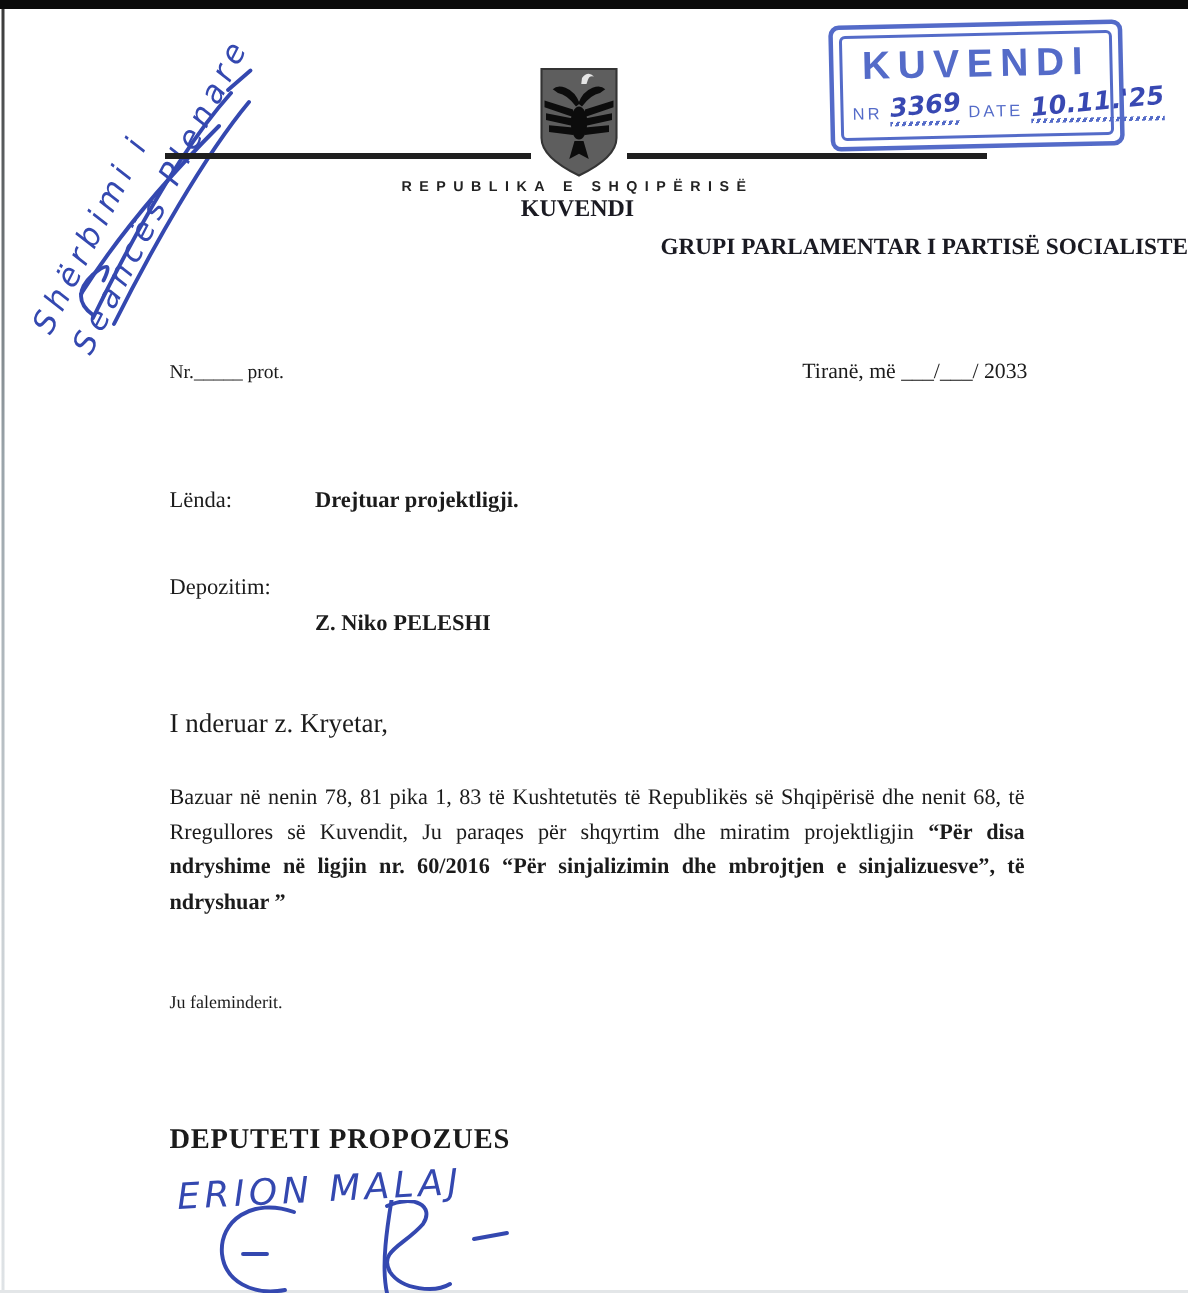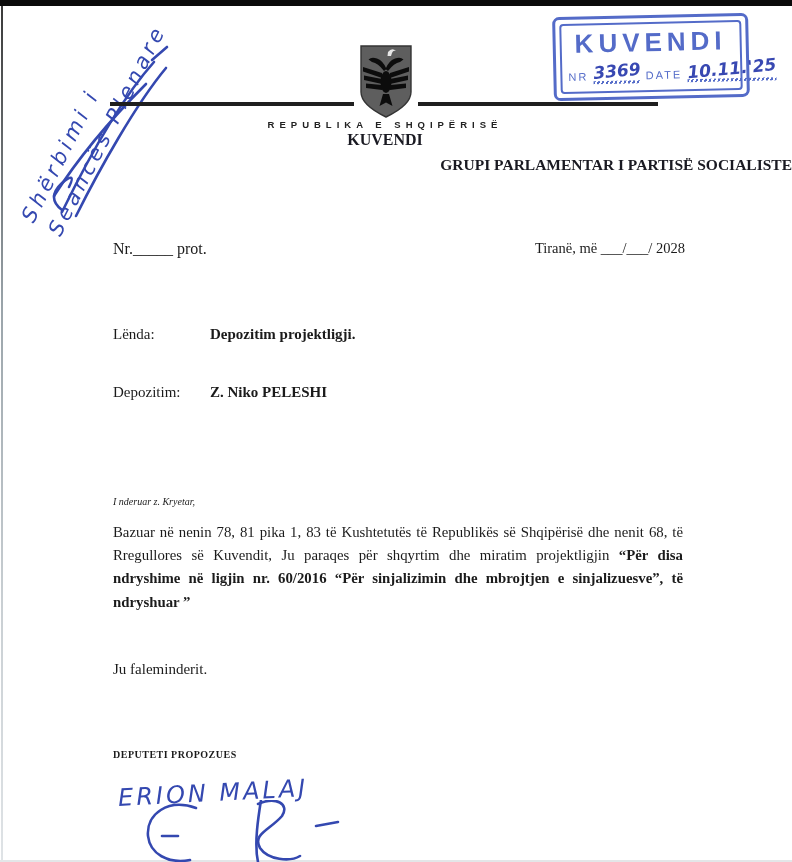--- a/index.html
+++ b/index.html
@@ -55,38 +55,38 @@
   .rule.right{left:418px; width:240px;}
   .republic{position:absolute; left:0; top:119px; width:770px; text-align:center;
     font-family:"Liberation Sans", sans-serif; font-weight:bold; font-size:9.5px;
     letter-spacing:5px; color:#222;}
   .institution{position:absolute; left:0; top:131px; width:770px; text-align:center;
     font-weight:bold; font-size:16px; color:#1a1a22;}
   .group-title{position:absolute; left:0; top:156px; width:792px; text-align:right;
     font-weight:bold; font-size:15.5px; color:#1a1a22;}
 
   
-  .meta-left{position:absolute; left:113px; top:240px; font-size:16px;}
+  .meta-left{position:absolute; left:113px; top:240px; font-size:13px;}
   .meta-right{position:absolute; right:107px; top:240px; font-size:14.5px;}
 
   
   .f-label{position:absolute; left:113px; font-weight:normal; font-size:15px;}
   .f-value{position:absolute; left:210px; font-weight:bold; font-size:15px;}
   .lenda-label{top:326px;} .lenda-value{top:326px;}
-  .drejtuar-label{top:384px;} .drejtuar-value{top:384px;text-align:right;}
+  .drejtuar-label{top:384px;} .drejtuar-value{top:408px;text-align:right;}
   .drejtuar-value2{position:absolute; left:210px; top:413px; font-weight:bold; font-size:14px;}
 
   
-  .salutation{position:absolute; left:113px; top:496px; font-style:italic; font-size:10px;}
+  .salutation{position:absolute; left:113px; top:472px; font-size:18px;}
   .para{position:absolute; left:113px; top:521px; width:570px; text-align:justify;
     font-size:14.8px; line-height:1.57;font-family:Liberation Serif, serif;}
-  .thanks{position:absolute; left:113px; top:661px; font-size:15px;}
+  .thanks{position:absolute; left:113px; top:661px; font-size:12px;}
 
   
-  .proposer{position:absolute; left:113px; top:749px; font-weight:bold; font-size:10px; letter-spacing:.5px;}
+  .proposer{position:absolute; left:113px; top:749px; font-weight:bold; font-size:19px; letter-spacing:.5px;}
   .sig-name{
     position:absolute; left:118px; top:779px; transform:rotate(-3deg);
     font-family:"DejaVu Sans", sans-serif; font-style:italic;
     font-size:24px; letter-spacing:3px; color:#3448b0; white-space:nowrap;
   }
 </style>
 </head>
 <body>
 
 <div class="page">
@@ -145,24 +145,24 @@
   </svg>
 
   <div class="rule left"></div>
   <div class="rule right"></div>
 
   <div class="republic">REPUBLIKA E SHQIPËRISË</div>
   <div class="institution">KUVENDI</div>
   <div class="group-title">GRUPI PARLAMENTAR I PARTISË SOCIALISTE</div>
 
   <div class="meta-left">Nr._____ prot.</div>
-  <div class="meta-right">Tiranë, më ___/___/ 2028</div>
+  <div class="meta-right">Tiranë, më ___/___/ 2033</div>
 
   <div class="f-label lenda-label">Lënda:</div>
-  <div class="f-value lenda-value">Depozitim projektligji.</div>
+  <div class="f-value lenda-value">Drejtuar projektligji.</div>
 
   <div class="f-label drejtuar-label">Depozitim:</div>
   <div class="f-value drejtuar-value">Z. Niko PELESHI</div>
 
   <div class="salutation">I nderuar z. Kryetar,</div>
   <div class="para">
     <span>Bazuar në nenin 78, 81 pika 1, 83 të Kushtetutës të Republikës së Shqipërisë dhe nenit 68, të Rregullores së Kuvendit, Ju paraqes për shqyrtim dhe miratim projektligjin </span><b>“Për disa ndryshime në ligjin nr. 60/2016 “Për sinjalizimin dhe mbrojtjen e sinjalizuesve”, të ndryshuar ”</b>
   </div>
   <div class="thanks">Ju faleminderit.</div>
 

